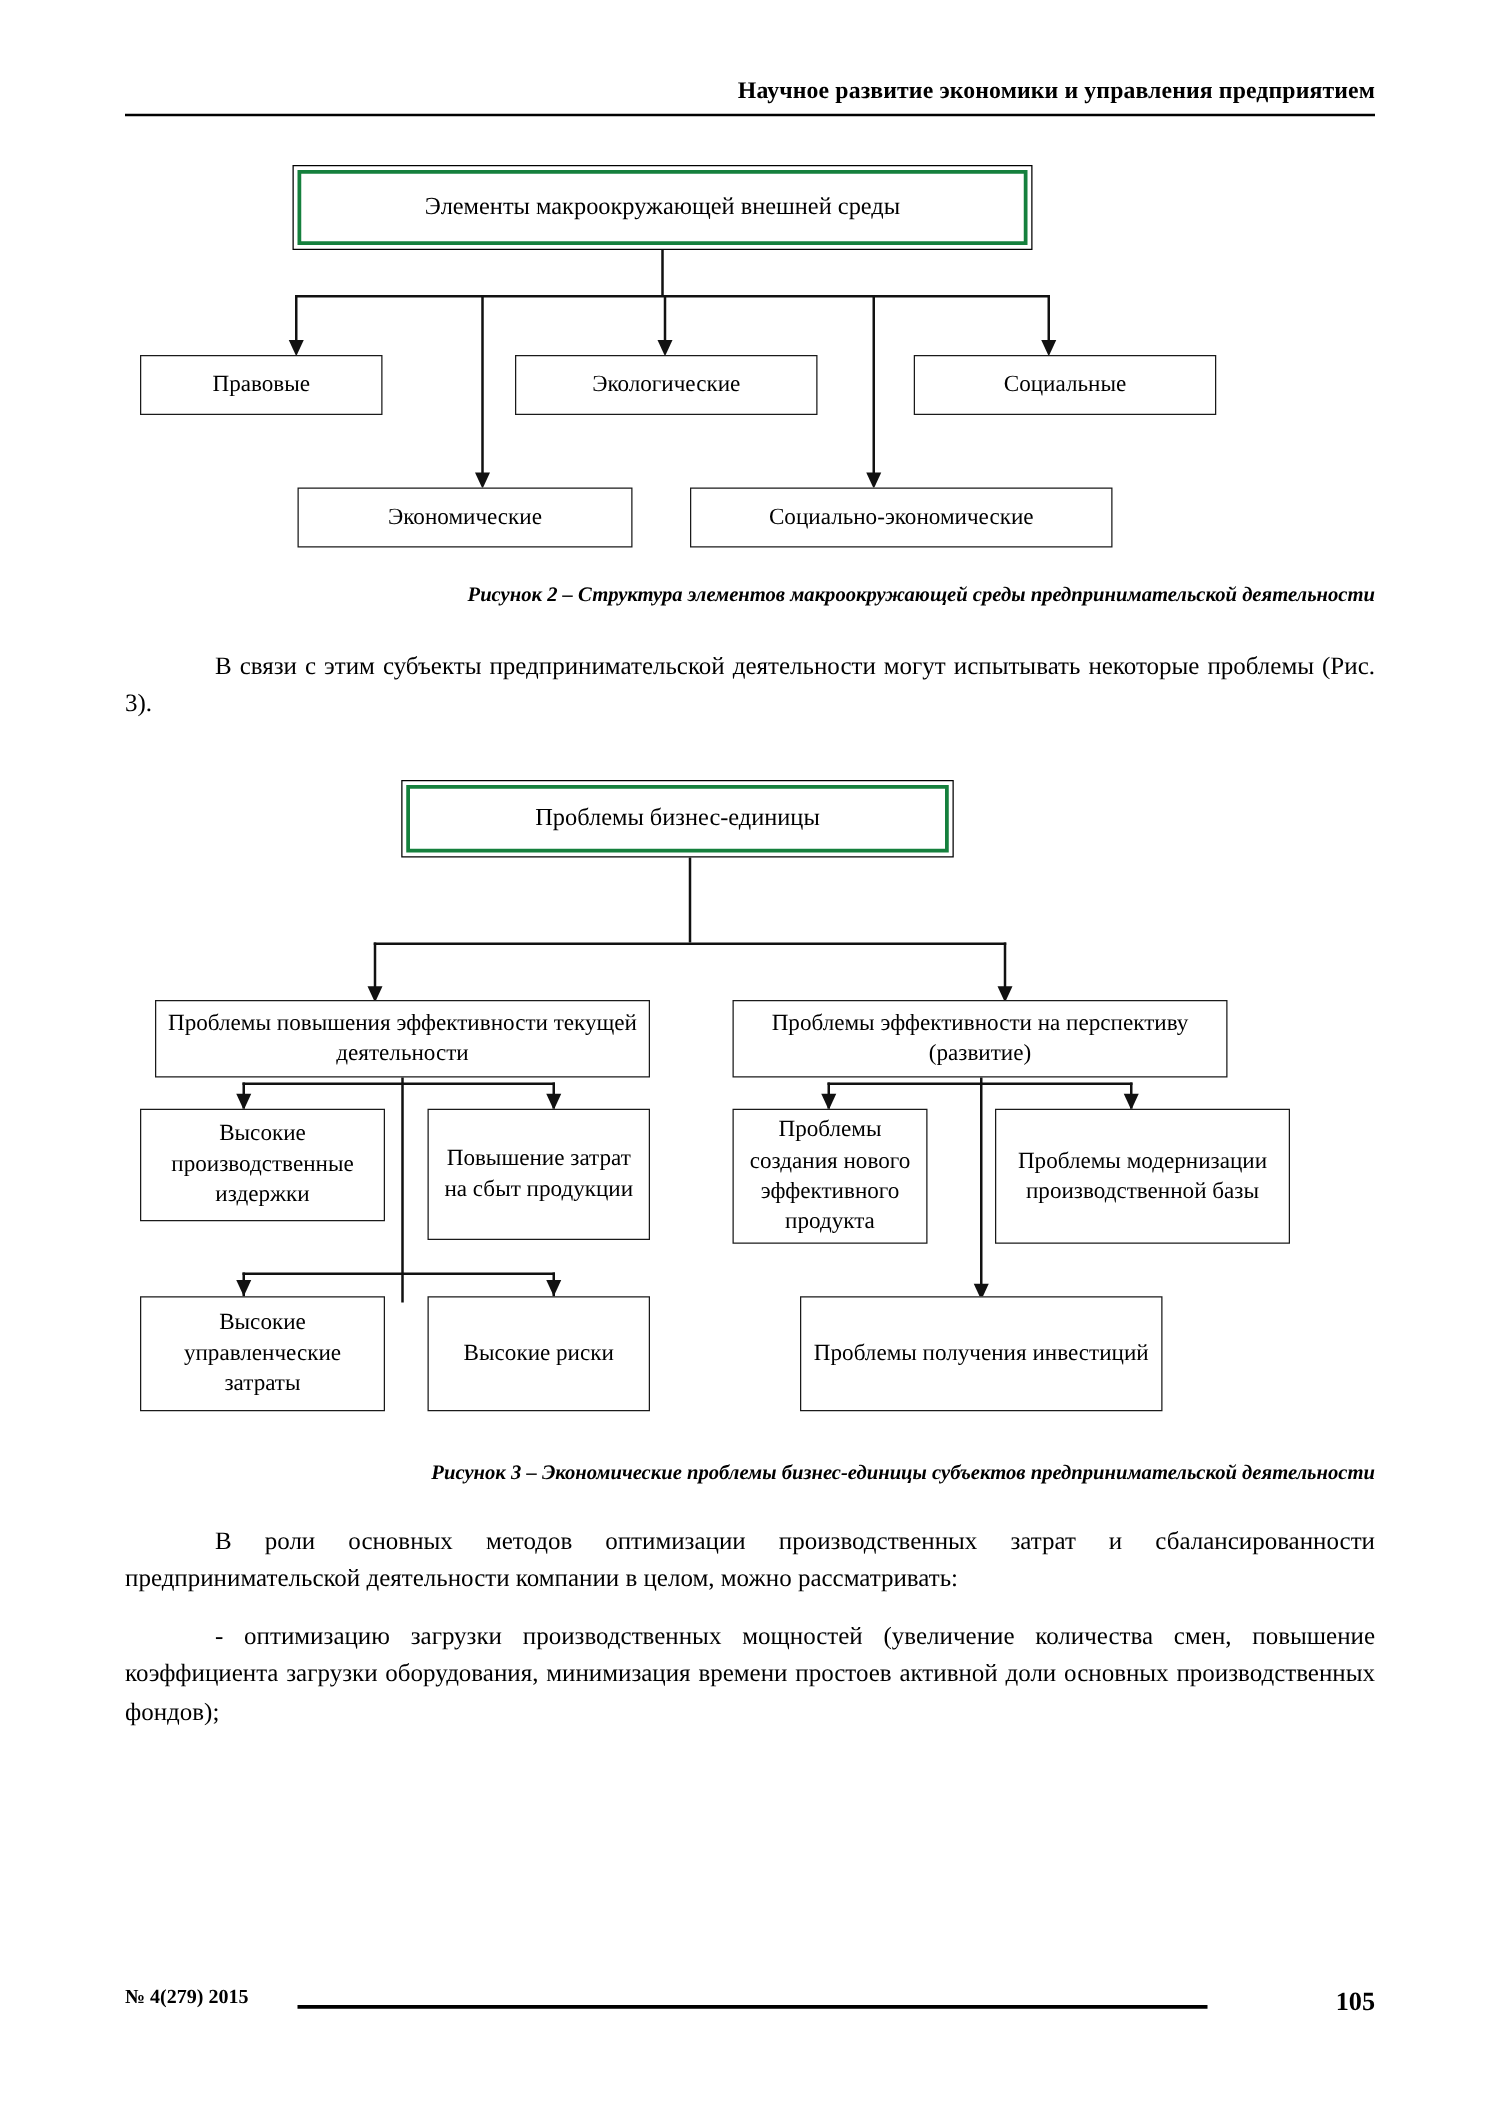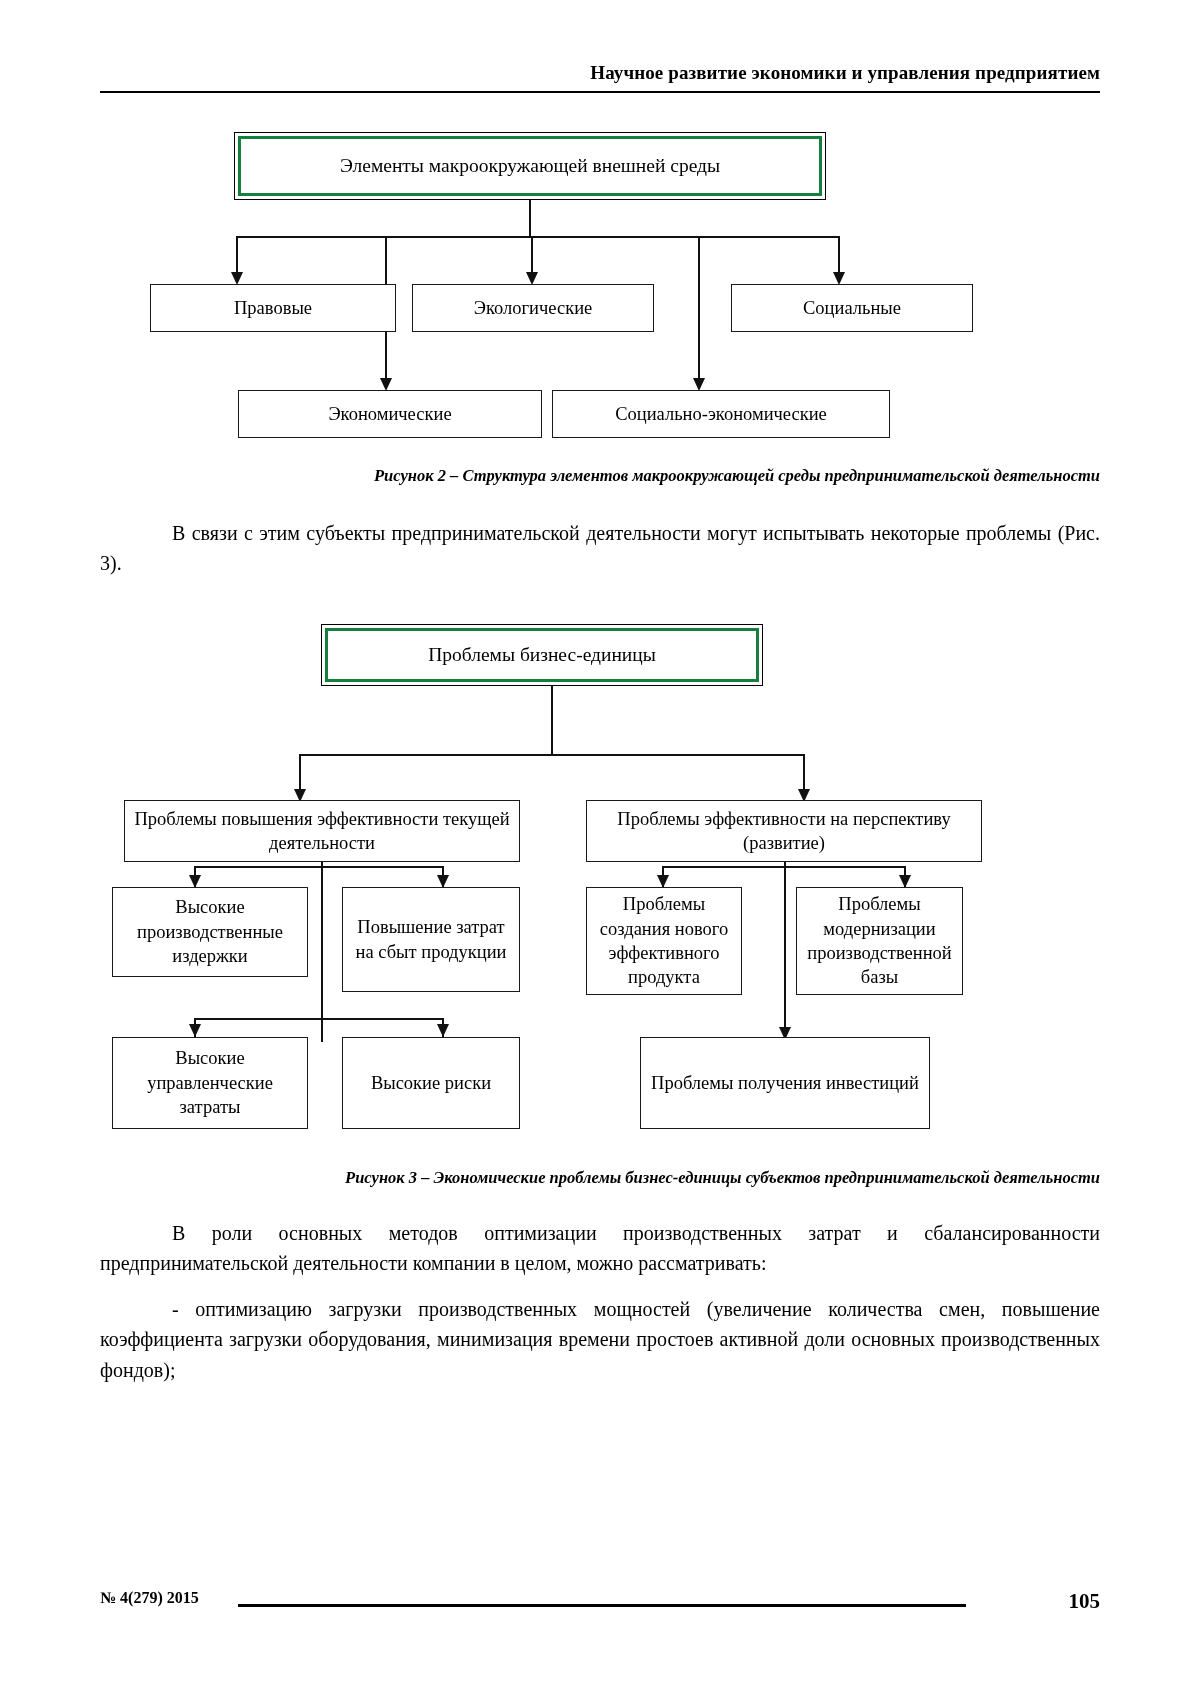--- a/index.html
+++ b/index.html
@@ -152,25 +152,25 @@
 
   <div class="vline" style="left:838px; top:236px; height:42px;"></div>
   <div class="arrowhead" style="left:832.5px; top:272px;"></div>
 
   <div class="vline" style="left:385px; top:236px; height:147px;"></div>
   <div class="arrowhead" style="left:379.5px; top:378px;"></div>
 
   <div class="vline" style="left:698px; top:236px; height:147px;"></div>
   <div class="arrowhead" style="left:692.5px; top:378px;"></div>
 
-  <div class="node" style="left:112px; top:284px; width:246px; height:48px;margin-left:38px;">Правовые</div>
+  <div class="node" style="left:112px; top:284px; width:194px; height:48px;">Правовые</div>
   <div class="node" style="left:412px; top:284px; width:242px; height:48px;">Экологические</div>
   <div class="node" style="left:731px; top:284px; width:242px; height:48px;">Социальные</div>
 
-  <div class="node" style="left:238px; top:390px; width:304px; height:48px;">Экономические</div>
+  <div class="node" style="left:238px; top:390px; width:268px; height:48px;">Экономические</div>
   <div class="node" style="left:552px; top:390px; width:338px; height:48px;">Социально-экономические</div>
 
   <div class="caption" style="top:466px;">Рисунок 2 – Структура элементов макроокружающей среды предпринимательской деятельности</div>
 
   <div class="para" style="top:518px;">В связи с этим субъекты предпринимательской деятельности могут испытывать некоторые проблемы (Рис. 3).</div>
 
   <div class="node root" style="left:325px; top:628px; width:434px; height:54px;">Проблемы бизнес-единицы</div>
 
   <div class="vline" style="left:551px; top:686px; height:68px;"></div>
 
@@ -206,21 +206,21 @@
   <div class="node" style="left:342px; top:1037px; width:178px; height:92px;">Высокие риски</div>
 
   <div class="vline" style="left:784px; top:862px; height:182px;"></div>
   <div class="hline" style="left:662px; top:866px; width:244px;"></div>
   <div class="vline" style="left:662px; top:866px; height:22px;"></div>
   <div class="arrowhead" style="left:656.5px; top:875px;"></div>
   <div class="vline" style="left:904px; top:866px; height:22px;"></div>
   <div class="arrowhead" style="left:898.5px; top:875px;"></div>
 
   <div class="node" style="left:586px; top:887px; width:156px; height:108px;">Проблемы создания нового эффективного продукта</div>
-  <div class="node" style="left:796px; top:887px; width:167px; height:108px;">Проблемы модернизации производственной базы</div>
+  <div class="node" style="left:796px; top:887px; width:236px; height:108px;">Проблемы модернизации производственной базы</div>
 
   <div class="arrowhead" style="left:778.5px; top:1027px;"></div>
   <div class="node" style="left:640px; top:1037px; width:290px; height:92px;">Проблемы получения инвестиций</div>
 
   <div class="caption" style="top:1168px;">Рисунок 3 – Экономические проблемы бизнес-единицы субъектов предпринимательской деятельности</div>
 
   <div class="para" style="top:1218px;">В роли основных методов оптимизации производственных затрат и сбалансированности предпринимательской деятельности компании в целом, можно рассматривать:</div>
   <div class="para hang" style="top:1294px; text-indent:72px;">- оптимизацию загрузки производственных мощностей (увеличение количества смен, повышение коэффициента загрузки оборудования, минимизация времени простоев активной доли основных производственных фондов);</div>
 
   <div class="footer-left">№ 4(279) 2015</div>

